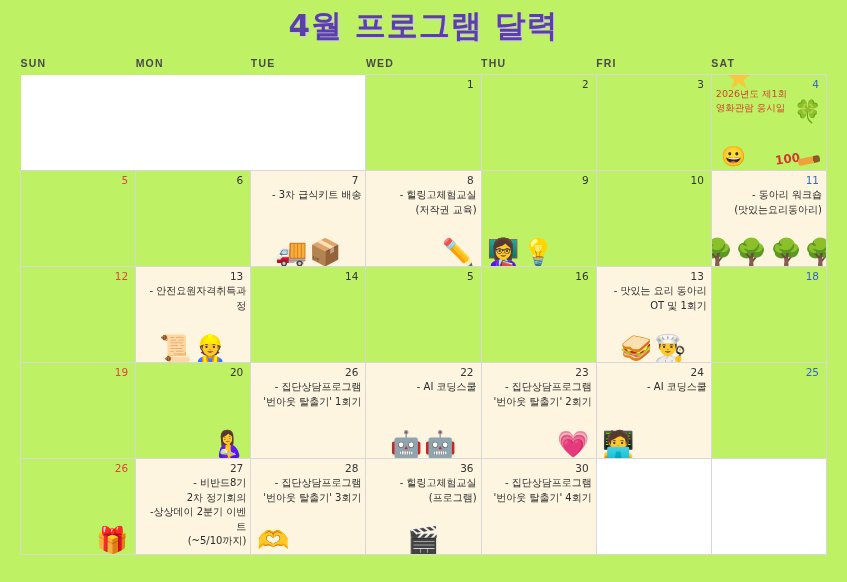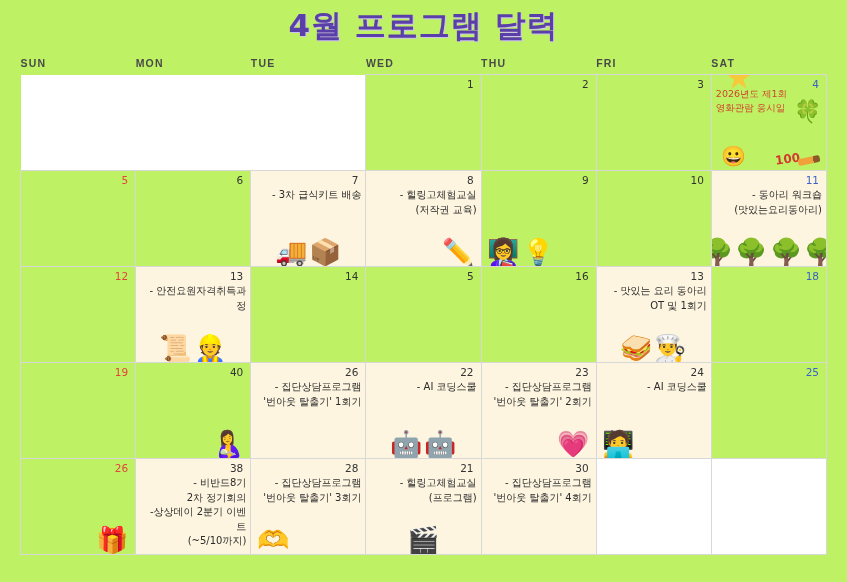--- a/index.html
+++ b/index.html
@@ -333,21 +333,21 @@
         <td class="cell">
           <span class="daynum sat">18</span>
         </td>
       </tr>
 
       <tr>
         <td class="cell">
           <span class="daynum sun">19</span>
         </td>
         <td class="cell">
-          <span class="daynum">40</span>
+          <span class="daynum">20</span>
           <div class="deco right">
             <span>🤱</span>
           </div>
         </td>
         <td class="cell shaded">
           <span class="daynum">26</span>
           <div class="ev">
             <span class="l2">- 집단상담프로그램</span>
             <span class="l2">'번아웃 탈출기' 1회기</span>
           </div>
@@ -387,40 +387,40 @@
       </tr>
 
       <tr>
         <td class="cell">
           <span class="daynum sun">26</span>
           <div class="deco right">
             <span>🎁</span>
           </div>
         </td>
         <td class="cell shaded">
-          <span class="daynum">38</span>
+          <span class="daynum">27</span>
           <div class="ev">
             <span class="l2">- 비반드8기</span>
             <span class="l2">2차 정기회의</span>
             <span class="l2">-상상데이 2분기 이벤트</span>
             <span class="l2">(~5/10까지)</span>
           </div>
         </td>
         <td class="cell shaded">
           <span class="daynum">28</span>
           <div class="ev">
             <span class="l2">- 집단상담프로그램</span>
             <span class="l2">'번아웃 탈출기' 3회기</span>
           </div>
           <div class="deco left">
             <span>🫶</span>
           </div>
         </td>
         <td class="cell shaded">
-          <span class="daynum">21</span>
+          <span class="daynum">36</span>
           <div class="ev">
             <span class="l2">- 힐링고체험교실</span>
             <span class="l2">(프로그램)</span>
           </div>
           <div class="deco">
             <span>🎬</span>
           </div>
         </td>
         <td class="cell shaded">
           <span class="daynum">30</span>

